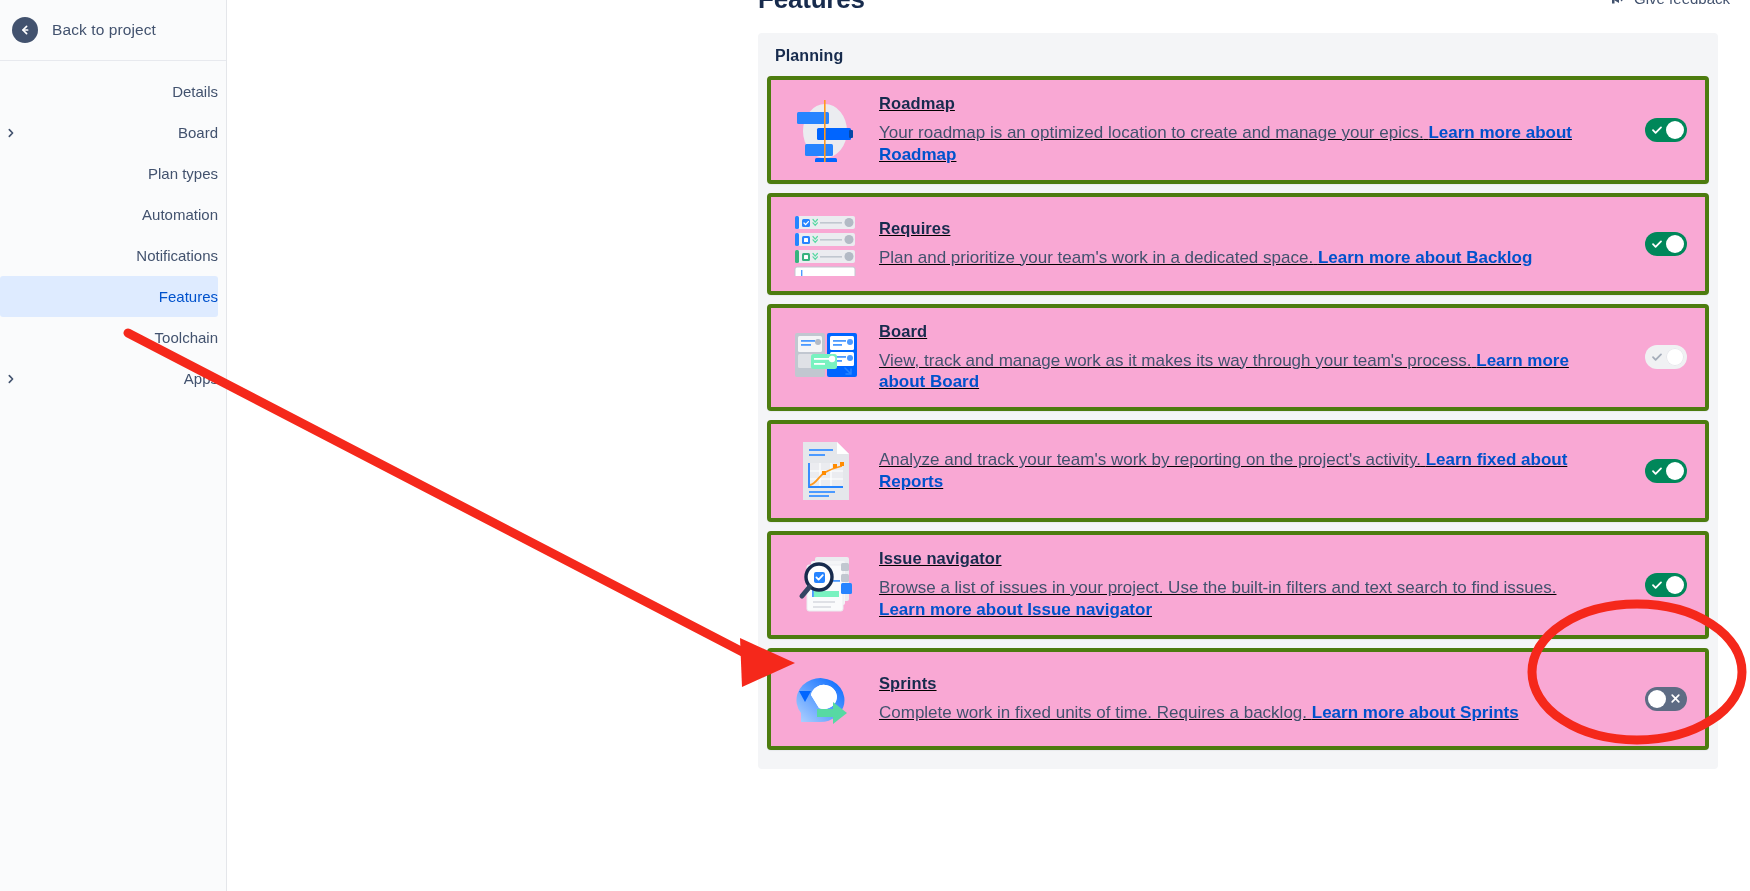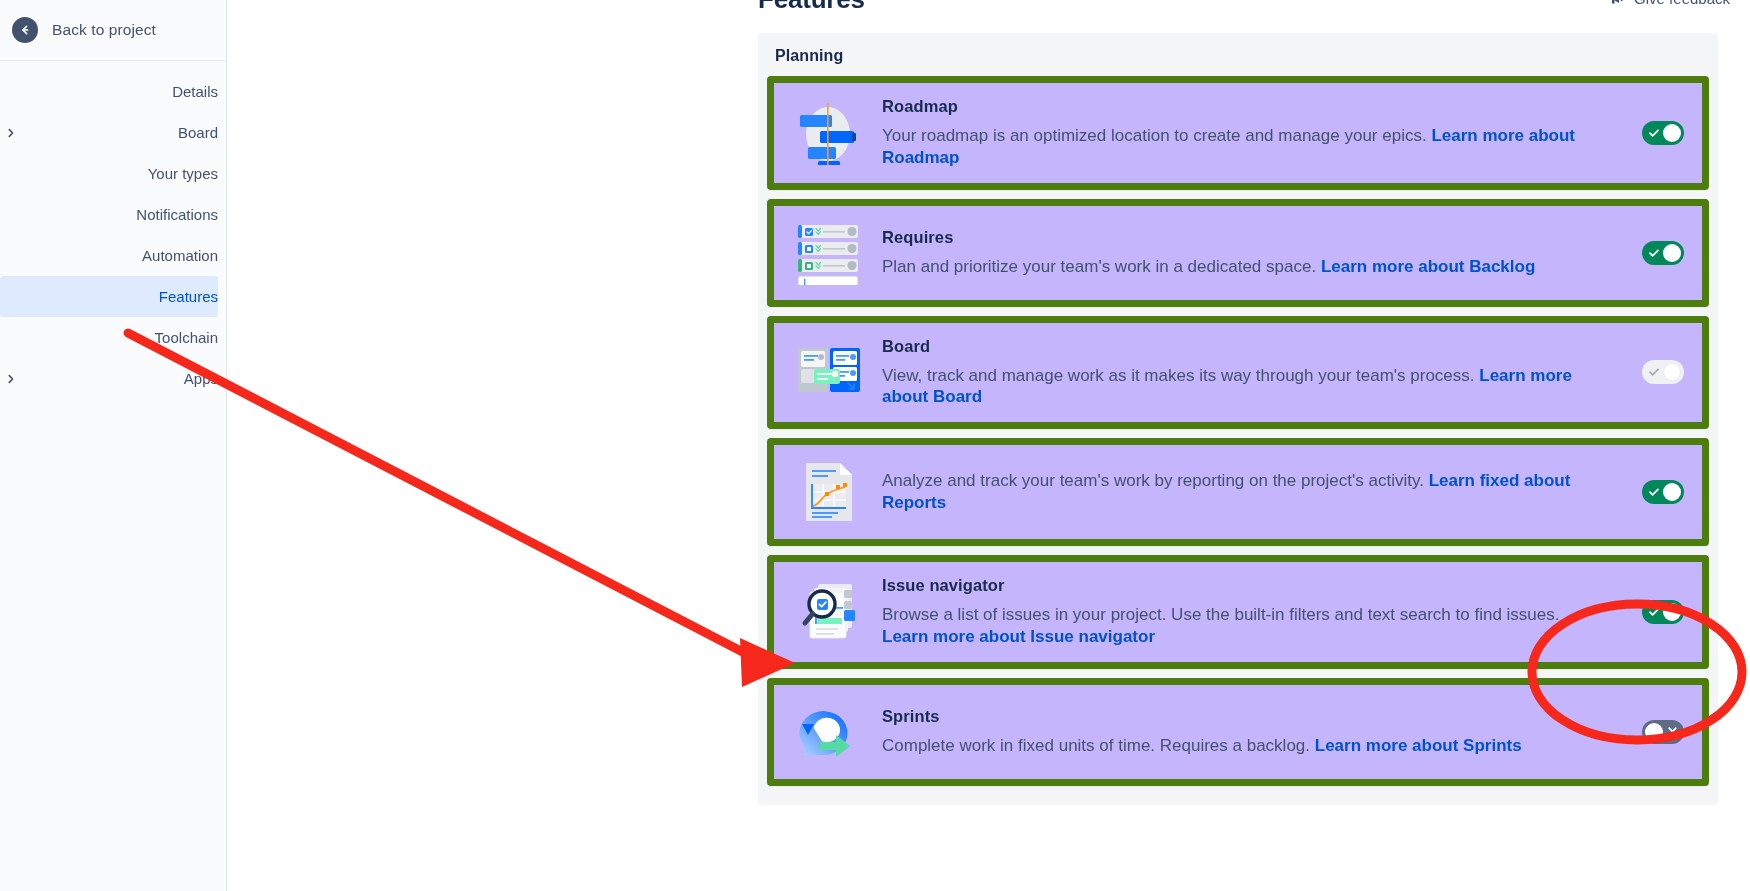--- a/index.html
+++ b/index.html
@@ -88,28 +88,29 @@
     padding: 0 0 1px 0;
   }
   .section-title {
     font-size: 16px; font-weight: 600; color: #172b4d;
     padding: 14px 0 11px 17px;
     letter-spacing: .1px;
   }
   .cards { padding: 0 9px 9px 9px; }
 
   .card {
-    background: #c4b5fd;
-    border: 7px solid #4d7c0f;
+    background: #f9a8d4;
+    border: 4px solid #4d7c0f;
     border-radius: 4px;
     margin-bottom: 9px;
     display: flex; align-items: center;
     padding: 14px 18px 14px 16px;
     min-height: 93px;
     box-shadow: 0 1px 1px rgba(9,30,66,0.05);
+    text-decoration: underline;
   }
   .card-icon {
     flex: 0 0 76px; width: 76px; height: 66px;
     display: flex; align-items: center; justify-content: center;
     margin-right: 16px;
   }
   .card-body { flex: 1 1 auto; padding-right: 12px; }
   .card-name {
     font-size: 16.5px; font-weight: 600; color: #172b4d;
     margin-bottom: 9px; letter-spacing: .1px;
@@ -173,27 +174,27 @@
       </div>
       <div class="nav-item">
         <span class="caret">
           <svg width="10" height="10" viewBox="0 0 10 10">
               <path d="M3.3 1.6L6.6 5 3.3 8.4" stroke="#42526e" stroke-width="1.6" fill="none" stroke-linecap="round" stroke-linejoin="round"></path>
             </svg>
         </span>
         <span>Board</span>
       </div>
       <div class="nav-item indent">
-        <span>Your types</span>
+        <span>Plan types</span>
+      </div>
+      <div class="nav-item">
+        <span>Automation</span>
       </div>
       <div class="nav-item">
         <span>Notifications</span>
-      </div>
-      <div class="nav-item">
-        <span>Automation</span>
       </div>
       <div class="nav-item selected">
         <span>Features</span>
       </div>
       <div class="nav-item">
         <span>Toolchain</span>
       </div>
       <div class="nav-item">
         <span class="caret">
           <svg width="10" height="10" viewBox="0 0 10 10">

